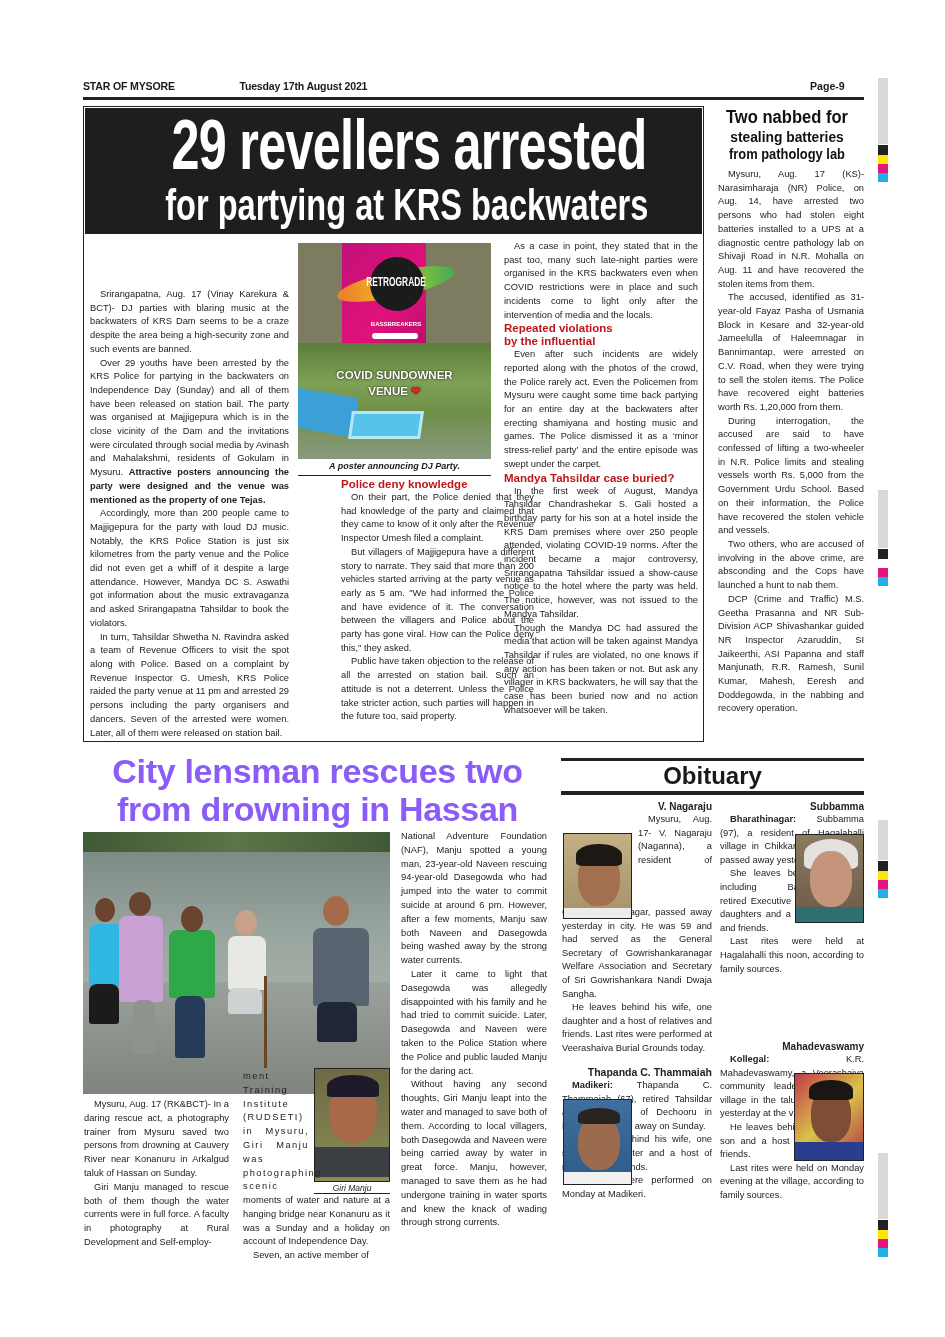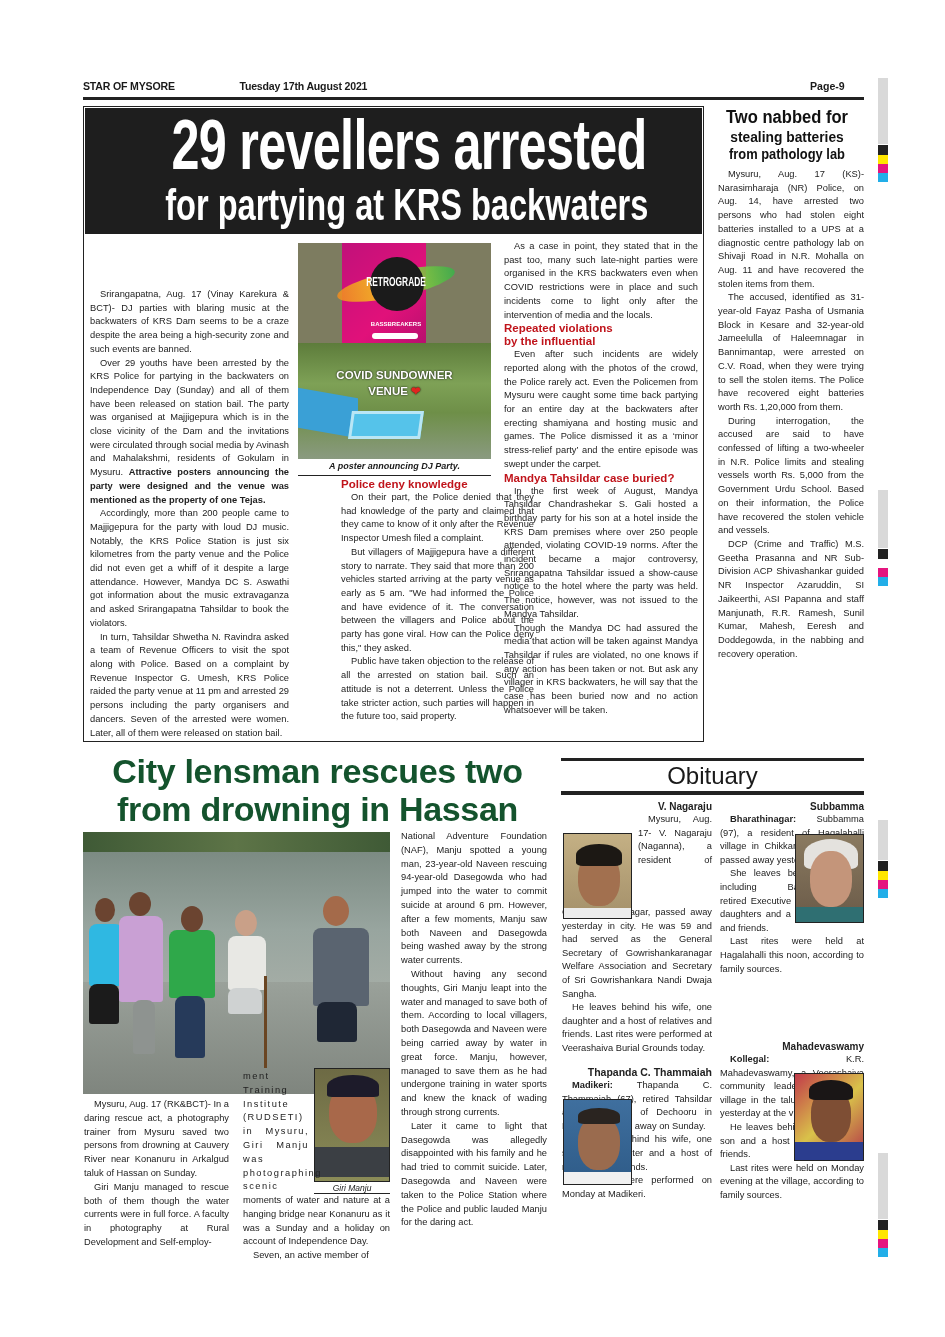--- a/index.html
+++ b/index.html
@@ -39,39 +39,39 @@
   .poster-heart { color: #e0241f; }
   .poster-caption { left: 298px; top: 460px; width: 193px; text-align: center; font-style: italic; font-weight: bold; font-size: 9px; line-height: 12px; border-bottom: 1px solid #222; padding-bottom: 3px; }
 
   
   .side-h { left: 708px; top: 106px; width: 158px; text-align: center; font-weight: bold; color: #111; }
   .side-h1 { font-size: 18px; line-height: 22px; transform: scaleX(0.92); }
   .side-h2 { font-size: 15px; line-height: 18px; transform: scaleX(0.92); }
   .side-h3 { font-size: 14px; line-height: 17px; transform: scaleX(0.92); }
 
   
-  .city-h { left: 80px; top: 752px; width: 475px; text-align: center; font-weight: bold; font-size: 34px; line-height: 38px; color: #14532d; letter-spacing: -0.3px; }
+  .city-h { left: 80px; top: 752px; width: 475px; text-align: center; font-weight: bold; font-size: 34px; line-height: 38px; color: #8b5cf6; letter-spacing: -0.3px; }
   .photo-rescue { left: 83px; top: 832px; width: 307px; height: 262px; overflow: hidden; background: #8a9690; }
   .pr-sky { position: absolute; left: 0; top: 0; width: 100%; height: 20px; background: linear-gradient(90deg,#3f5a36,#5d7447,#3f5a36); }
   .pr-water { position: absolute; left: 0; top: 20px; width: 100%; height: 130px; background: linear-gradient(180deg,#7c8b83,#98a59f 60%,#a3aca5); }
   .pr-ground { position: absolute; left: 0; top: 150px; width: 100%; height: 112px; background: linear-gradient(180deg,#9aa19a,#7f857e); }
   .person { position: absolute; border-radius: 8px 8px 3px 3px; }
   .head { position: absolute; border-radius: 50%; background: #6b4430; }
   .inset-giri { left: 314px; top: 1068px; width: 76px; height: 114px; border: 1px solid #222; overflow: hidden; background: linear-gradient(180deg,#6d6a44 0%,#8b8c58 100%); }
   .giri-face { position: absolute; left: 14px; top: 14px; width: 48px; height: 60px; border-radius: 45%; background: #a8684a; }
   .giri-hair { position: absolute; left: 12px; top: 6px; width: 52px; height: 22px; border-radius: 50% 50% 10% 10%; background: #1d1b2a; }
   .giri-shirt { position: absolute; left: 0; top: 78px; width: 76px; height: 30px; background: #3b3f44; }
   .giri-caption { left: 314px; top: 1183px; width: 76px; text-align: center; font-style: italic; font-weight: normal; font-size: 8.5px; border-bottom: 1px solid #222; }
 
   .cl { font-size: 9.3px; line-height: 13.8px; text-align: justify; color: #222; }
   .cl p { text-indent: 10px; }
 
   
   .obit-rule1 { left: 561px; top: 758px; width: 303px; height: 3px; background: #222; }
-  .obit-title { left: 561px; top: 763px; width: 303px; text-align: center; font-weight: normal; font-size: 24px; line-height: 26px; }
+  .obit-title { left: 561px; top: 763px; width: 303px; text-align: center; font-weight: bold; font-size: 24px; line-height: 26px; }
   .obit-rule2 { left: 561px; top: 791px; width: 303px; height: 4px; background: #222; }
   .obit-name { font-weight: bold; font-size: 10px; text-align: right; line-height: 13px; }
   .ob { font-size: 9.3px; line-height: 13.6px; text-align: justify; color: #222; }
   .ob p { text-indent: 10px; }
   .ob .loc { font-weight: bold; }
   .portrait { position: absolute; border: 1px solid #222; overflow: hidden; }
   .pt-bg { position: absolute; inset: 0; }
   .pt-face { position: absolute; border-radius: 45%; }
   .pt-hair { position: absolute; border-radius: 50% 50% 15% 15%; }
   .pt-body { position: absolute; left: 0; width: 100%; }
@@ -143,20 +143,21 @@
 
 <div class="abs side-h">
   <div class="side-h1">Two nabbed for</div>
   <div class="side-h2">stealing batteries</div>
   <div class="side-h3">from pathology lab</div>
 </div>
 <div class="abs col" style="left:718px;top:168px;width:146px;">
   <p>Mysuru, Aug. 17 (KS)- Narasimharaja (NR) Police, on Aug. 14, have arrested two persons who had stolen eight batteries installed to a UPS at a diagnostic centre pathology lab on Shivaji Road in N.R. Mohalla on Aug. 11 and have recovered the stolen items from them.</p>
   <p>The accused, identified as 31-year-old Fayaz Pasha of Usmania Block in Kesare and 32-year-old Jameelulla of Haleemnagar in Bannimantap, were arrested on C.V. Road, when they were trying to sell the stolen items. The Police have recovered eight batteries worth Rs. 1,20,000 from them.</p>
   <p>During interrogation, the accused are said to have confessed of lifting a two-wheeler in N.R. Police limits and stealing vessels worth Rs. 5,000 from the Government Urdu School. Based on their information, the Police have recovered the stolen vehicle and vessels.</p>
+  <p>Two others, who are accused of involving in the above crime, are absconding and the Cops have launched a hunt to nab them.</p>
   <p>DCP (Crime and Traffic) M.S. Geetha Prasanna and NR Sub-Division ACP Shivashankar guided NR Inspector Azaruddin, SI Jaikeerthi, ASI Papanna and staff Manjunath, R.R. Ramesh, Sunil Kumar, Mahesh, Eeresh and Doddegowda, in the nabbing and recovery operation.</p>
 </div>
 
 <div class="abs city-h">
   <div>City lensman rescues two</div>
   <div>from drowning in Hassan</div>
 </div>
 
 <div class="abs photo-rescue">
   <div class="pr-sky"></div>
@@ -192,22 +193,22 @@
 </div>
 <div class="abs cl" style="left:243px;top:1070px;width:66px;letter-spacing:1.5px;">
   <p style="text-indent:0;">ment Training Institute (RUDSETI) in Mysuru, Giri Manju was photographing scenic</p>
 </div>
 <div class="abs cl" style="left:243px;top:1194px;width:147px;">
   <p style="text-indent:0;">moments of water and nature at a hanging bridge near Konanuru as it was a Sunday and a holiday on account of Independence Day.</p>
   <p>Seven, an active member of</p>
 </div>
 <div class="abs cl" style="left:401px;top:830px;width:146px;">
   <p style="text-indent:0;">National Adventure Foundation (NAF), Manju spotted a young man, 23-year-old Naveen rescuing 94-year-old Dasegowda who had jumped into the water to commit suicide at around 6 pm. However, after a few moments, Manju saw both Naveen and Dasegowda being washed away by the strong water currents.</p>
+  <p>Later it came to light that Dasegowda was allegedly disappointed with his family and he had tried to commit suicide. Later, Dasegowda and Naveen were taken to the Police Station where the Police and public lauded Manju for the daring act.</p>
   <p>Without having any second thoughts, Giri Manju leapt into the water and managed to save both of them. According to local villagers, both Dasegowda and Naveen were being carried away by water in great force. Manju, however, managed to save them as he had undergone training in water sports and knew the knack of wading through strong currents.</p>
-  <p>Later it came to light that Dasegowda was allegedly disappointed with his family and he had tried to commit suicide. Later, Dasegowda and Naveen were taken to the Police Station where the Police and public lauded Manju for the daring act.</p>
 </div>
 
 <div class="abs obit-rule1"></div>
 <div class="abs obit-title">Obituary</div>
 <div class="abs obit-rule2"></div>
 
 <div class="abs ob" style="left:562px;top:800px;width:150px;">
   <div class="obit-name">V. Nagaraju</div>
   <div style="float:left;width:70px;height:90px;margin:1px 6px 2px 0;"></div>
   <p style="text-indent:10px;">Mysuru, Aug. 17- V. Nagaraju (Naganna), a resident of Gowrishankaranagar, passed away yesterday in city. He was 59 and had served as the General Secretary of Gowrishankaranagar Welfare Association and Secretary of Sri Gowrishankara Nandi Dwaja Sangha.</p>

